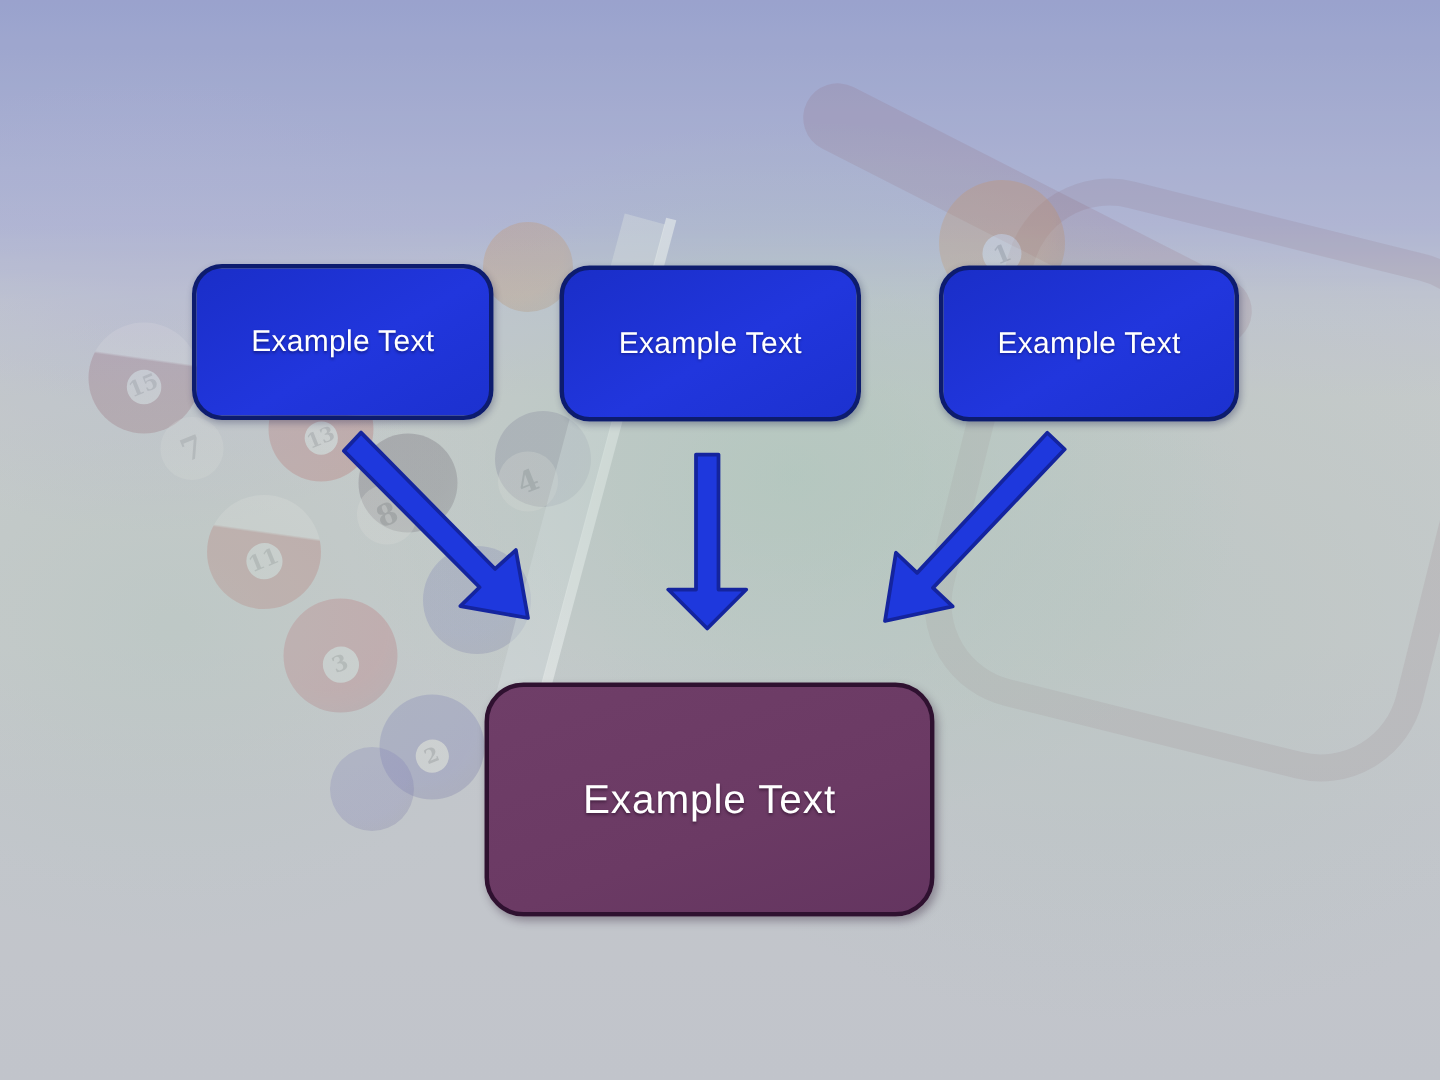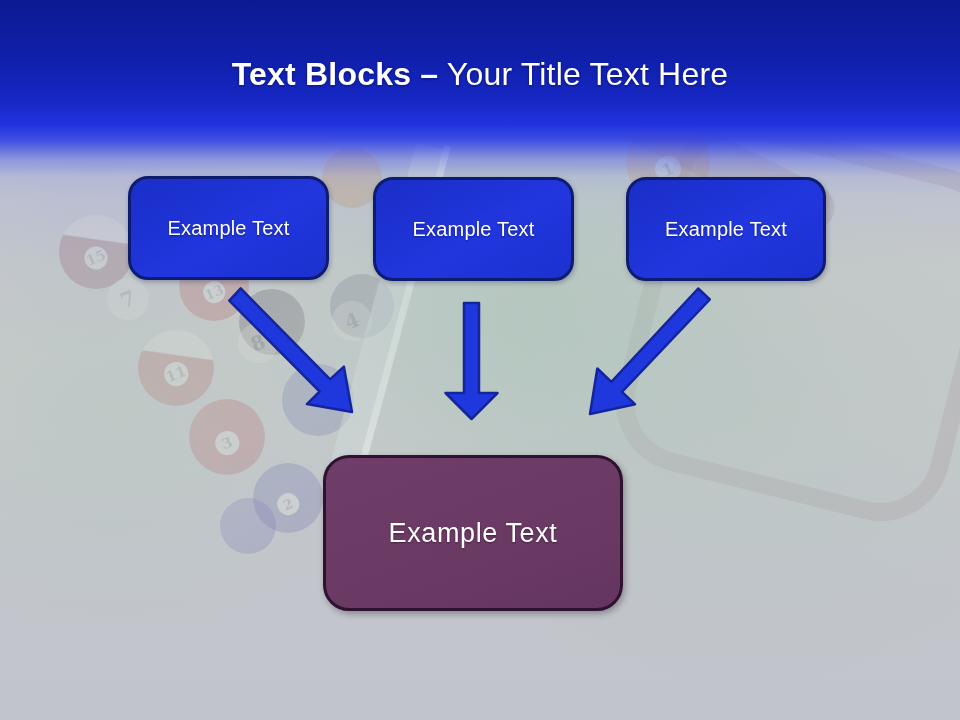--- a/index.html
+++ b/index.html
@@ -105,26 +105,20 @@
           <span class="num" style="height: 21.7px; width: 21.7px; font-size: 13.454px;">2</span>
         </div>
         <div class="ball" style="left: 220px; top: 498px; height: 56px; width: 56px; background: radial-gradient(circle at 38% 30%, rgb(106, 102, 176) 55%, rgba(30, 20, 30, 0.55) 135%); opacity: 0.3;"></div>
       </div>
     <div class="cue-band"></div>
     <div class="cue-line"></div>
     <div class="tint-green"></div>
     <div class="wash"></div>
   </div>
 
-  <div class="header">
-    <div class="title">
-      <span class="bold">Text Blocks –</span>
-      <span class="reg">Your Title Text Here</span>
-    </div>
-  </div>
 
   <svg class="arrows" width="960" height="720" viewBox="0 0 960 720">
     <g fill="#1e38dd" stroke="#14249e" stroke-width="2.5" stroke-linejoin="round">
       <polygon points="240.7,288.4 330.1,379.3 343.9,366.7 352,412 306.9,404.1 319.7,391.5 229.3,300.6"></polygon>
       <polygon points="464,303 479,303 479,393 497.5,393 471.5,419 445.5,393 464,393"></polygon>
       <polygon points="698.2,288.5 611.4,381.9 597.3,368.5 590,414 635.1,404.3 622.0,391.9 709.8,299.5"></polygon>
     </g>
   </svg>
 
   <div class="tbox tbox1">

